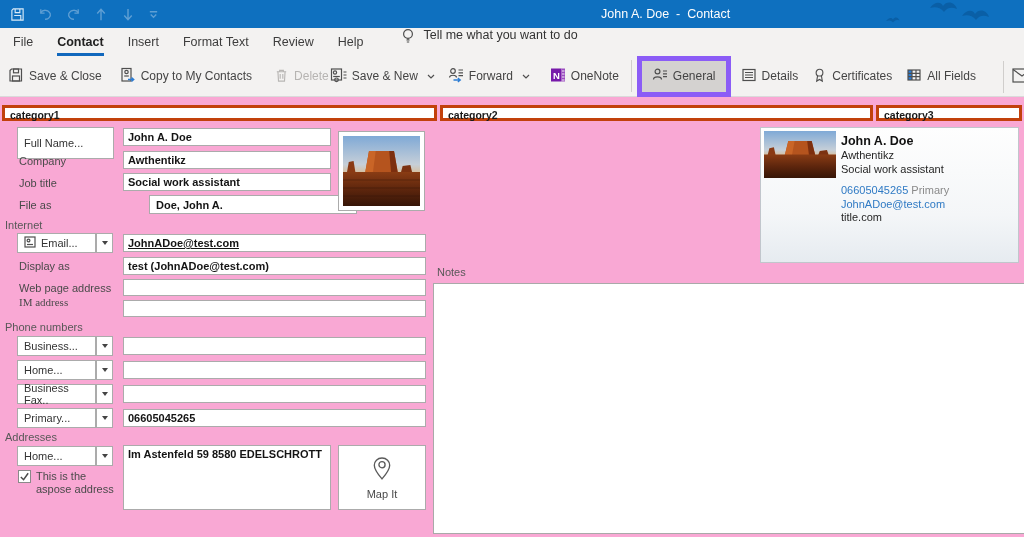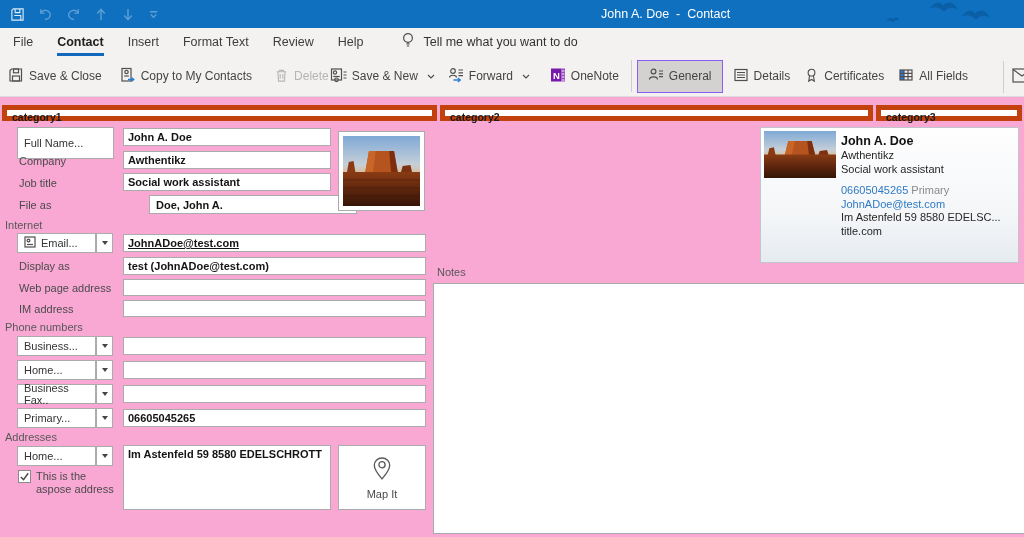--- a/index.html
+++ b/index.html
@@ -11,36 +11,36 @@
   
   .titlebar { position:absolute; left:0; top:0; width:1024px; height:28px; background:#0e70bf; }
   .qat { position:absolute; left:10px; top:0; height:28px; display:flex; align-items:center; gap:13px; }
   .qat .qicon { display:flex; align-items:center; }
   .win-title { position:absolute; left:601px; top:7px; font-size:12.5px; color:#fdfdfd; white-space:pre; }
   .birds { position:absolute; left:878px; top:0; width:130px; height:28px; }
   
   .tabrow { position:absolute; left:0; top:28px; width:1024px; height:28px; background:#f3f2f1; display:flex; align-items:stretch; padding-left:13px; }
   .tab { display:flex; align-items:center; margin-right:24px; font-size:12.5px; color:#3d3d3d; border-bottom:3px solid transparent; padding-top:3px; cursor:default; }
   .tab.active { color:#212121; font-weight:700; border-bottom-color:#1168bd; }
-  .tellme { display:flex; align-items:center; gap:8px; margin-left:14px; font-size:12.5px; color:#333; }
+  .tellme { display:flex; gap:8px; margin-left:14px; font-size:12.5px; color:#333; }
   
   .ribbon { position:absolute; left:0; top:56px; width:1024px; height:41px; background:#f3f2f1; border-bottom:1px solid #dadada; display:flex; align-items:center; }
   .rbtn { display:flex; align-items:center; gap:5px; font-size:12px; color:#444; white-space:nowrap; cursor:default; }
   .rbtn.disabled { color:#b6b4b2; }
-  .rbtn.selected { background:#d4d2d0; border:1px solid #8b5cf6; padding:6px 10px; }
+  .rbtn.selected { background:#d4d2d0; border:5px solid #8b5cf6; padding:6px 10px; }
   .chev { display:flex; align-items:center; margin-left:4px; }
   .rsep { width:1px; height:32px; background:#d0cecc; }
   .rb-saveclose{margin-left:8px} .rb-copy{margin-left:18px} .rb-delete{margin-left:22px}
   .rb-savenew{margin-left:1px} .rb-forward{margin-left:13px} .rb-onenote{margin-left:20px}
   .rb-sep1{margin-left:12px} .rb-general{margin-left:5px} .rb-details{margin-left:10px}
   .rb-cert{margin-left:14px} .rb-allfields{margin-left:14px}
   .rsep2 { position:absolute; left:1003px; top:5px; width:1px; height:32px; background:#d0cecc; }
   .env { position:absolute; left:1012px; top:12px; }
   
-  .cat { position:absolute; top:105px; height:16px; background:#fff; border:5px solid #c2410c; font-size:10.5px; font-weight:600; color:#1a1a1a; padding:1px 0 0 5px; }
+  .cat { position:absolute; top:105px; height:16px; background:#fff; border:3px solid #c2410c; font-size:10.5px; font-weight:600; color:#1a1a1a; padding:1px 0 0 5px; }
   .cat1 { left:2px; width:435px; } .cat2 { left:440px; width:433px; } .cat3 { left:876px; width:146px; }
   
   .flabel { position:absolute; font-size:11px; color:#4a4a4a; }
   .fheader { position:absolute; font-size:11px; color:#585858; }
   .fbtn { position:absolute; background:#fff; border:1px solid #ababab; font-size:11px; color:#333; display:flex; align-items:center; padding-left:6px; gap:5px; cursor:default; }
   .ddbtn { position:absolute; width:17px; height:20px; background:#fff; border:1px solid #ababab; display:flex; align-items:center; justify-content:center; cursor:default; }
   .darr { width:0; height:0; border-left:3.5px solid transparent; border-right:3.5px solid transparent; border-top:4.5px solid #444; }
   .ffield { position:absolute; border:1px solid #ababab; background:#fff; font-family:"Liberation Sans",sans-serif; font-size:11px; font-weight:600; color:#141414; padding:0 4px; outline:none; }
   .ffield.link { text-decoration:underline; }
   .fselect { position:absolute; border:1px solid #ababab; background:#fff; font-size:11px; font-weight:600; color:#141414; display:flex; align-items:center; padding:0 6px; justify-content:space-between; cursor:default; }
@@ -330,21 +330,21 @@
       <span class="darr"></span>
     </div>
   <input class="ffield link" style="left: 123px; top: 234px; width: 303px; height: 18px;" value="JohnADoe@test.com">
 
   <div class="flabel" style="left:19px; top:260px;">Display as</div>
   <input class="ffield" style="left: 123px; top: 257px; width: 303px; height: 18px;" value="test (JohnADoe@test.com)">
 
   <div class="flabel" style="left:19px; top:282px;">Web page address</div>
   <input class="ffield" style="left: 123px; top: 279px; width: 303px; height: 17px;" value="">
 
-  <div class="flabel" style="left:19px; top:303px;">IM address</div>
+  <div class="flabel" style="left:19px; top:296px;font-family:Liberation Serif, serif;">IM address</div>
   <input class="ffield" style="left: 123px; top: 300px; width: 303px; height: 17px;" value="">
 
   <div class="fheader" style="left:5px; top:321px;">Phone numbers</div>
 
   <div class="fbtn" style="left:17px; top:336px; width:79px; height:20px;">
       <span>Business...</span>
     </div>
   <div class="ddbtn" style="left:96px; top:336px;">
       <span class="darr"></span>
     </div>
@@ -430,18 +430,17 @@
         <rect x="0" y="26" width="80" height="26" fill="url(#ground2)"></rect>
       </svg>
     </div>
     <div class="card-text">
       <div class="card-name">John A. Doe</div>
       <div class="card-line">Awthentikz</div>
       <div class="card-line">Social work assistant</div>
       <div class="card-gap"></div>
       <div class="card-line"><span class="blue">06605045265</span> <span class="gray">Primary</span></div>
       <div class="card-line blue">JohnADoe@test.com</div>
-      <div class="card-line">Im Astenfeld 59 8580 EDELSC...</div>
       <div class="card-line">title.com</div>
     </div>
   </div>
 
 </div>
 
 </body></html>

